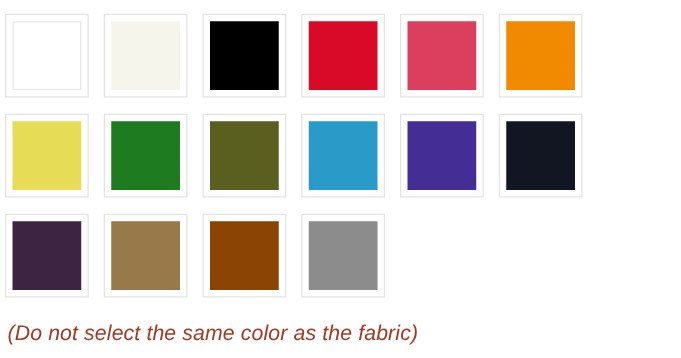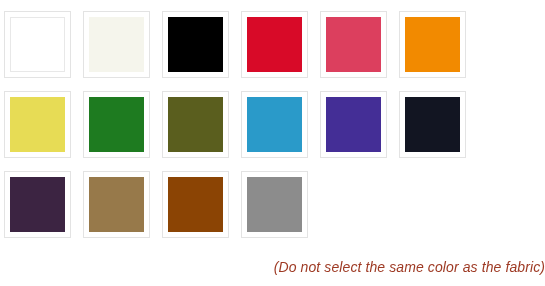--- a/index.html
+++ b/index.html
@@ -50,26 +50,25 @@
   }
 
   .swatch-fill.has-outline {
     border: 1px solid #e8e8e8;
   }
 
   .palette-note {
     padding: 8px 0 0 6px;
     color: #9e3a24;
     font-family: "Liberation Sans", sans-serif;
-    font-size: 14px;
+    font-size: 17px;
     font-style: italic;
     line-height: 16px;
     letter-spacing: 0.1px;
     white-space: nowrap;
-    text-align: right;
   }
 </style>
 </head>
 <body>
 
 <div class="palette-panel">
 
   <div class="swatch-grid">
       <div class="swatch-cell" title="White" style="border-color: rgb(227, 227, 227);">
         <span class="swatch-fill has-outline" style="background-color: rgb(255, 255, 255);"></span>

